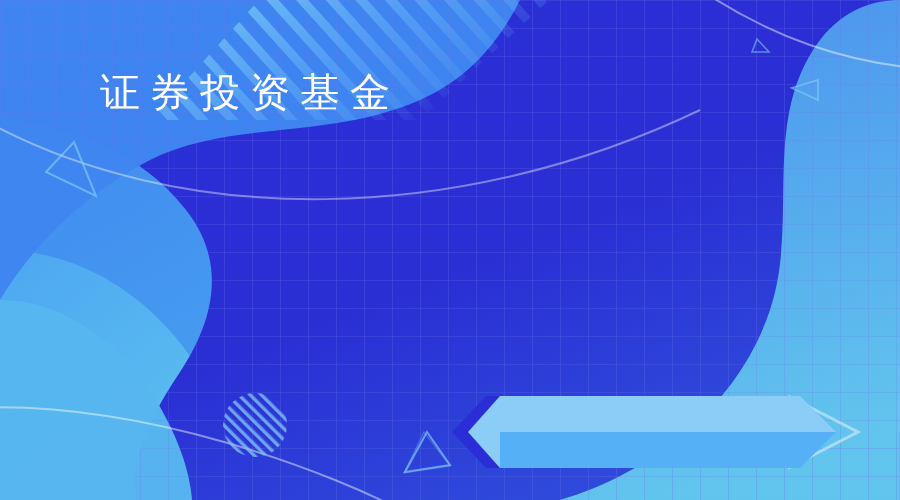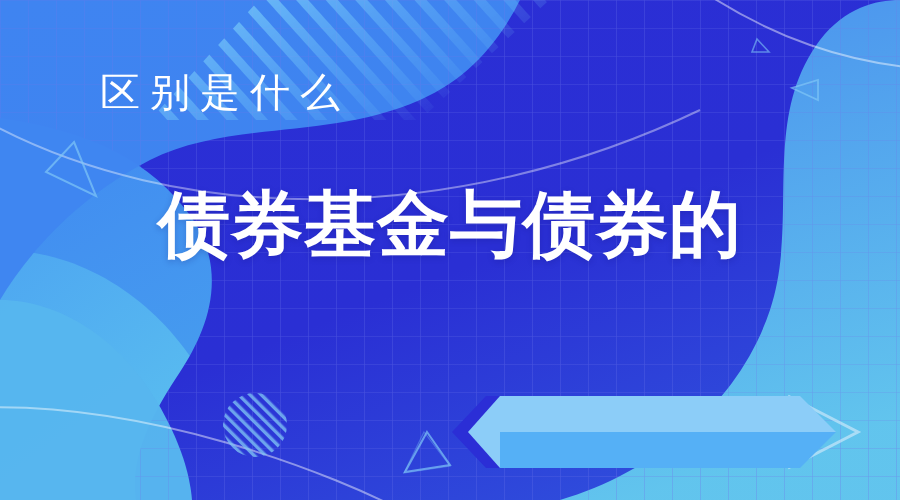--- a/index.html
+++ b/index.html
@@ -199,21 +199,20 @@
 
       <polygon points="500,396 800,396 836,432 500,432" fill="#8ccdf8"></polygon>
 
       <polygon points="500,432 836,432 800,468 500,468" fill="#55b0f6"></polygon>
 
       <polygon points="500,396 468,432 500,468 500,432" fill="#8ccdf8"></polygon>
     </g>
   </svg>
 
   <div class="text-block">
-    <div class="kicker">区别是什么</div>
+    <div class="kicker">证券投资基金</div>
 
     <div class="headline">
-      <span class="ln ln1">债券基金与债券的</span>
     </div>
 
   </div>
 
 </div>
 
 </body></html>

